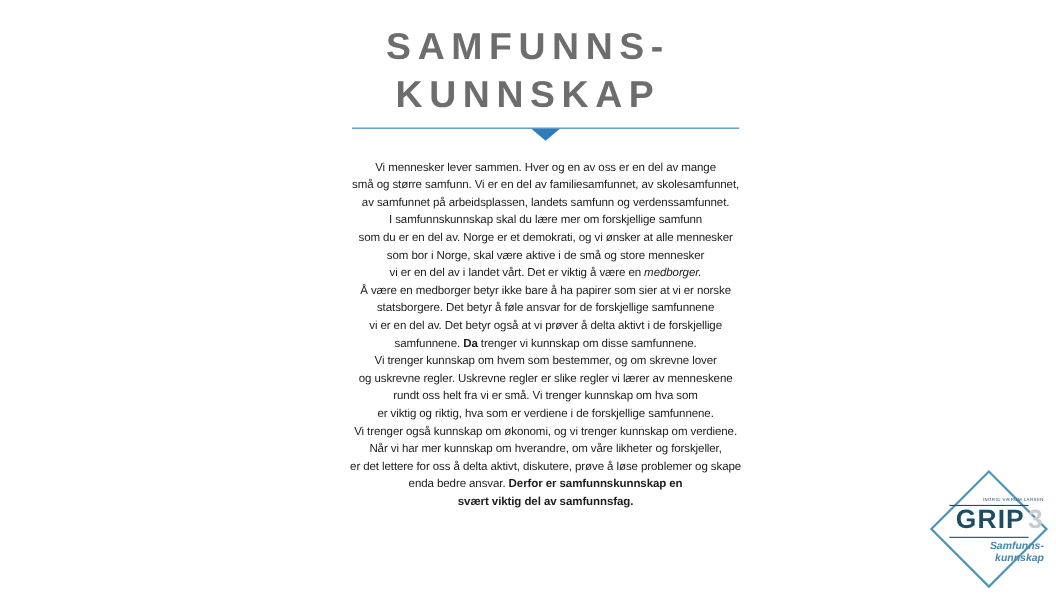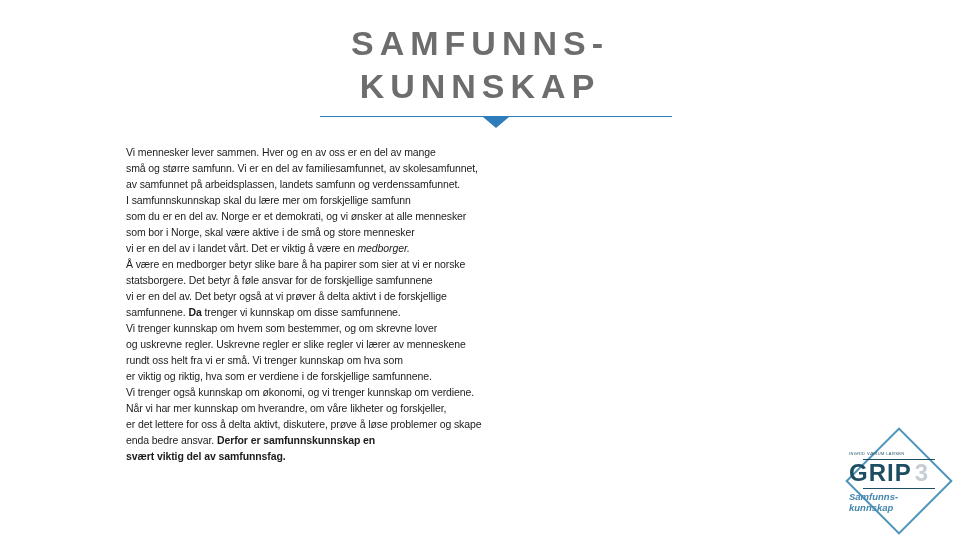--- a/index.html
+++ b/index.html
@@ -61,20 +61,21 @@
     border-top: 11px solid #2e7cb9;
   }
 
   
   .body-text {
     position: absolute;
     top: 144px;
     left: 50%;
     transform: translateX(-50%);
     width: 740px;
+    text-align: center;
     font-size: 10.5px;
     line-height: 16px;
     letter-spacing: -0.1px;
     color: #1c1c1c;
   }
   .body-line { white-space: nowrap; }
   .seg-b { font-weight: bold; }
   .seg-i { font-style: italic; }
 
   
@@ -93,21 +94,21 @@
     height: 72px;
     background: #ffffff;
     border: 2px solid #4d94bb;
     transform: rotate(45deg);
   }
   .logo-content {
     position: absolute;
     left: 4px;
     top: 24px;
     width: 100px;
-    text-align: left;
+    text-align: right;
   }
   .logo-author {
     font-size: 4px;
     letter-spacing: 0.4px;
     text-transform: uppercase;
     color: #1d4d62;
     line-height: 6px;
     white-space: nowrap;
   }
   .logo-rule {
@@ -148,21 +149,21 @@
   </div>
 
   <div class="body-text" id="body-text">
       <div class="body-line"><span>Vi mennesker lever sammen. Hver og en av oss er en del av mange</span></div>
       <div class="body-line"><span>små og større samfunn. Vi er en del av familiesamfunnet, av skolesamfunnet,</span></div>
       <div class="body-line"><span>av samfunnet på arbeidsplassen, landets samfunn og verdenssamfunnet.</span></div>
       <div class="body-line"><span>I samfunnskunnskap skal du lære mer om forskjellige samfunn</span></div>
       <div class="body-line"><span>som du er en del av. Norge er et demokrati, og vi ønsker at alle mennesker</span></div>
       <div class="body-line"><span>som bor i Norge, skal være aktive i de små og store mennesker</span></div>
       <div class="body-line"><span>vi er en del av i landet vårt. Det er viktig å være en </span><span class="seg-i">medborger.</span></div>
-      <div class="body-line"><span>Å være en medborger betyr slike bare å ha papirer som sier at vi er norske</span></div>
+      <div class="body-line"><span>Å være en medborger betyr ikke bare å ha papirer som sier at vi er norske</span></div>
       <div class="body-line"><span>statsborgere. Det betyr å føle ansvar for de forskjellige samfunnene</span></div>
       <div class="body-line"><span>vi er en del av. Det betyr også at vi prøver å delta aktivt i de forskjellige</span></div>
       <div class="body-line"><span>samfunnene. </span><span class="seg-b">Da</span><span> trenger vi kunnskap om disse samfunnene.</span></div>
       <div class="body-line"><span>Vi trenger kunnskap om hvem som bestemmer, og om skrevne lover</span></div>
       <div class="body-line"><span>og uskrevne regler. Uskrevne regler er slike regler vi lærer av menneskene</span></div>
       <div class="body-line"><span>rundt oss helt fra vi er små. Vi trenger kunnskap om hva som</span></div>
       <div class="body-line"><span>er viktig og riktig, hva som er verdiene i de forskjellige samfunnene.</span></div>
       <div class="body-line"><span>Vi trenger også kunnskap om økonomi, og vi trenger kunnskap om verdiene.</span></div>
       <div class="body-line"><span>Når vi har mer kunnskap om hverandre, om våre likheter og forskjeller,</span></div>
       <div class="body-line"><span>er det lettere for oss å delta aktivt, diskutere, prøve å løse problemer og skape</span></div>

